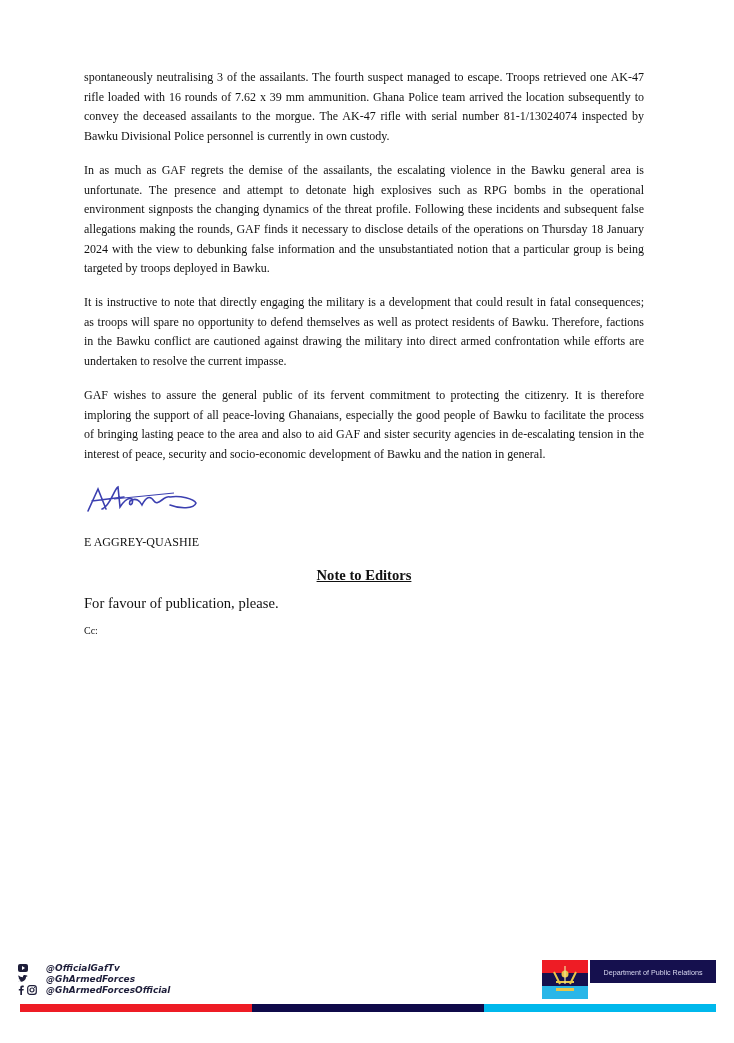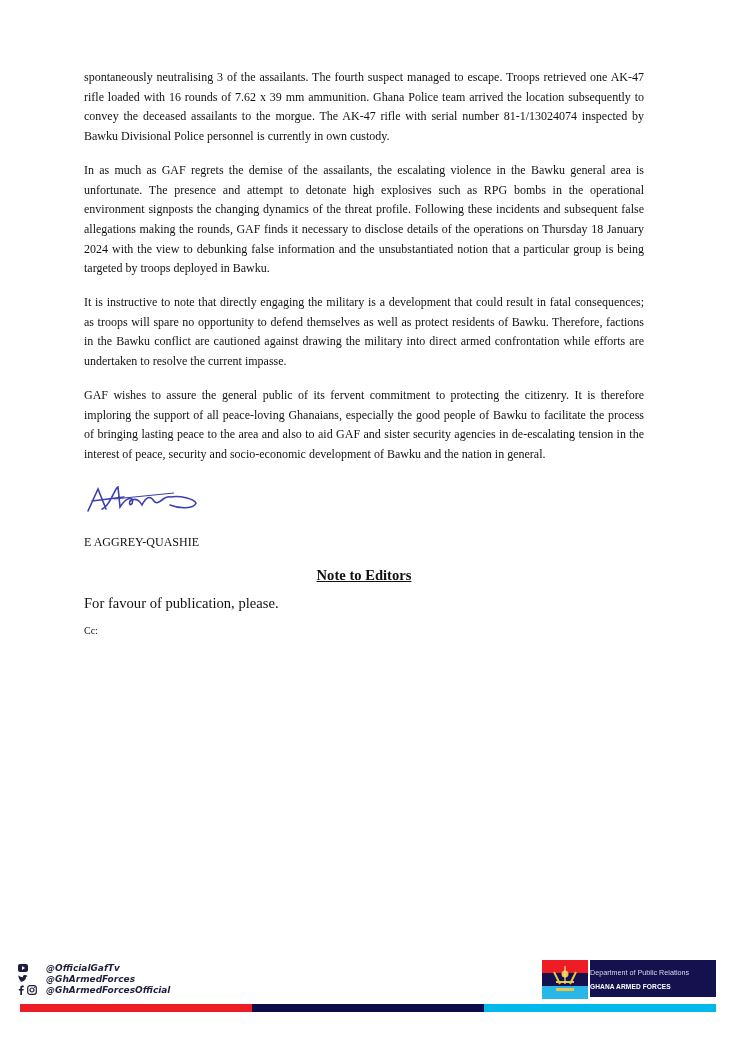--- a/index.html
+++ b/index.html
@@ -24,22 +24,22 @@
   .social-row { display: flex; align-items: center; height: 11px; }
   .social-icons { width: 28px; display: flex; align-items: center; gap: 3px; }
   .social-handle { font-size: 9px; font-weight: bold; font-style: italic; color: #1e1e3a; }
   .band { position: absolute; top: 1004px; height: 8px; }
   .band-red { left: 20px; width: 232px; background: #ee1c25; }
   .band-navy { left: 252px; width: 232px; background: #0f0a4a; }
   .band-cyan { left: 484px; width: 232px; background: #00b8ec; }
 
   .crest { position: absolute; left: 542px; top: 960px; width: 46px; height: 39px; }
   .dpr-box {
-    position: absolute; left: 590px; top: 960px; width: 126px; height: 37px; background: #15104e;
-    color: #fff; font-family: "Liberation Sans", sans-serif; text-align: left;
+    position: absolute; left: 590px; top: 960px; width: 126px; height: 23px; background: #15104e;
+    color: #fff; font-family: "Liberation Sans", sans-serif; text-align: center;
   }
   .dpr-line1 { font-size: 7.2px; margin-top: 8px; color: #d8d8f0; }
   .dpr-line2 { font-size: 6.6px; font-weight: bold; margin-top: 6px; letter-spacing: 0.1px; }
 </style>
 </head>
 <body>
 
 <div class="page">
   <p class="body-para">spontaneously neutralising 3 of the assailants. The fourth suspect managed to escape. Troops retrieved one AK-47 rifle loaded with 16 rounds of 7.62 x 39 mm ammunition. Ghana Police team arrived the location subsequently to convey the deceased assailants to the morgue. The AK-47 rifle with serial number 81-1/13024074 inspected by Bawku Divisional Police personnel is currently in own custody.</p>
   <p class="body-para">In as much as GAF regrets the demise of the assailants, the escalating violence in the Bawku general area is unfortunate. The presence and attempt to detonate high explosives such as RPG bombs in the operational environment signposts the changing dynamics of the threat profile. Following these incidents and subsequent false allegations making the rounds, GAF finds it necessary to disclose details of the operations on Thursday 18 January 2024 with the view to debunking false information and the unsubstantiated notion that a particular group is being targeted by troops deployed in Bawku.</p>

